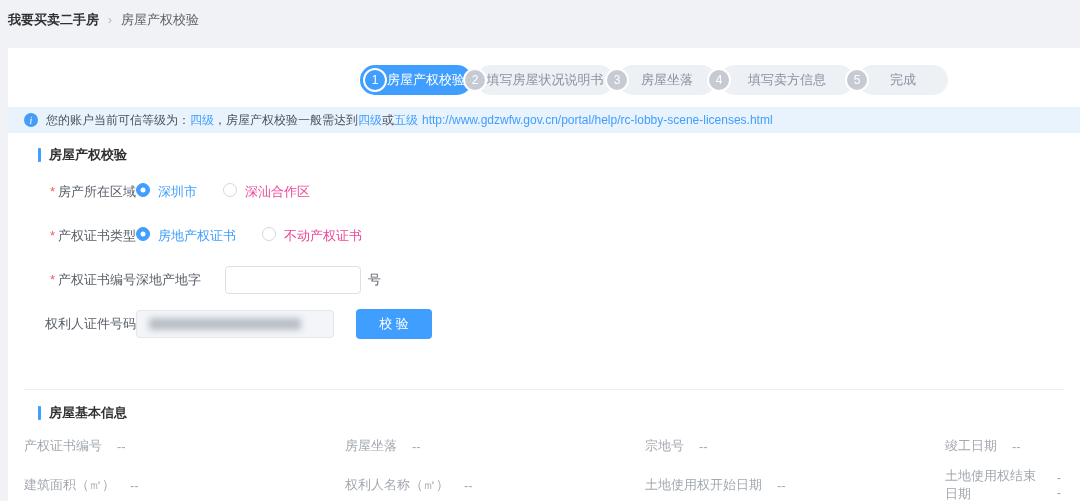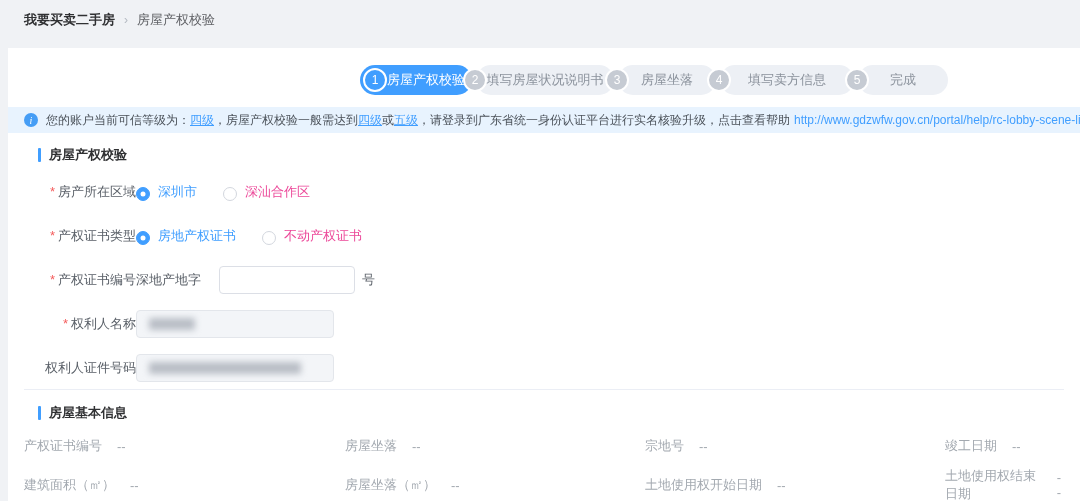--- a/index.html
+++ b/index.html
@@ -1,20 +1,20 @@
 <!DOCTYPE html>
 <html><head>
 <meta charset="utf-8">
 <style>
   * { margin:0; padding:0; box-sizing:border-box; }
   html,body { width:1080px; height:501px; overflow:hidden; }
   body { background:#f0f2f5; font-family:"Liberation Sans","DejaVu Sans",sans-serif; font-size:13px; color:#303133; }
 
   
-  .crumb-bar { height:40px; display:flex; align-items:center; padding-left:24px; }
+  .crumb-bar { height:40px; display:flex; align-items:center; padding-left:8px; }
   .crumb-first { font-weight:bold; color:#303133; }
   .crumb-sep { margin:0 9px; color:#b4bac2; font-size:12px; }
   .crumb-current { color:#606266; }
 
   
   .card { position:absolute; left:8px; top:48px; right:0; bottom:0; background:#ffffff; }
 
   
   .steps { position:absolute; left:352px; top:17px; display:flex; }
   .step { position:relative; height:30px; border-radius:15px; background:#edf0f5;
@@ -28,42 +28,42 @@
   .step.active { background:#409eff; color:#fff; }
   .step.active .num { background:#409eff; }
   .s1 { width:112px; } .s2 { width:138px; } .s3 { width:98px; } .s4 { width:134px; } .s5 { width:90px; }
 
   
   .banner { position:absolute; left:0; right:0; top:59px; height:26px; background:#e8f3fe;
             display:flex; align-items:center; padding:0 16px; font-size:12px; color:#4a5159; white-space:nowrap; }
   .info-icon { width:14px; height:14px; border-radius:50%; background:#459df5; color:#fff;
                font-size:10px; font-style:italic; font-family:"Liberation Serif",serif;
                display:flex; align-items:center; justify-content:center; margin-right:8px; flex-shrink:0; }
-  .blue { color:#409eff;text-decoration:underline; }
+  .blue { color:#409eff; }
   a.help-link { color:#409eff; text-decoration:none; margin-left:4px; }
 
   
   .form-section { position:absolute; left:16px; top:98px; }
   .section-title { display:flex; align-items:center; font-weight:bold; font-size:13px;
                    color:#303133; margin-left:14px; margin-bottom:14px; }
   .section-title .bar { width:3px; height:14px; background:#409eff; margin-right:8px; border-radius:1px; }
   .frow { display:flex; align-items:center; height:28px; margin-bottom:16px; }
   .flabel { width:112px; flex-shrink:0; color:#5a6068;text-align:right; }
   .req { color:#f45c5c; margin-right:3px; }
-  .radio-item { display:flex; align-items:flex-end; margin-right:26px; cursor:pointer; }
+  .radio-item { display:flex; align-items:flex-start; margin-right:26px; cursor:pointer; }
   .rdot { width:14px; height:14px; border-radius:50%; border:1px solid #d3d7de; background:#fff; position:relative; flex-shrink:0; }
   .radio-item.selected .rdot { background:#409eff; border-color:#409eff; }
   .radio-item.selected .rdot::after { content:""; position:absolute; width:5px; height:5px; background:#fff;
        border-radius:50%; top:50%; left:50%; transform:translate(-50%,-50%); }
   .rlabel { margin-left:8px; color:#ec4899; }
   .radio-item.selected .rlabel { color:#409eff; }
   .txt-input { width:136px; height:28px; border:1px solid #dcdfe6; border-radius:4px;
                padding:0 8px; font-size:13px; color:#303133; outline:none; background:#fff; }
   .affix { color:#5a6068; }
-  .affix.pre { margin-right:18px; } .affix.post { margin-left:7px; }
+  .affix.pre { margin-right:24px; } .affix.post { margin-left:7px; }
   .dis-input { width:198px; height:28px; border:1px solid #e3e6eb; border-radius:4px;
                background:#f3f5f8; display:flex; align-items:center; padding:0 12px; }
   .blob { height:12px; background:#b9bec6; border-radius:2px; filter:blur(3px); }
   .blob-short { width:46px; } .blob-long { width:152px; }
   .verify-btn { margin-left:22px; width:76px; height:30px; background:#409eff; color:#fff;
                 border:none; border-radius:4px; font-size:13px; cursor:pointer;
                 font-family:"Liberation Sans","DejaVu Sans",sans-serif; }
 
   
   .divider { position:absolute; left:16px; right:16px; top:341px; border-top:1px solid #ebeef5; }
@@ -109,21 +109,20 @@
   </div>
 
   <div class="banner">
     <span class="info-icon">i</span>
     <span>您的账户当前可信等级为：</span>
     <span class="blue">四级</span>
     <span>，房屋产权校验一般需达到</span>
     <span class="blue">四级</span>
     <span>或</span>
     <span class="blue">五级</span>
-    <span>，请登录到广东省统一身份认证平台进行实名核验升级，点击查看帮助</span>
     <a class="help-link" href="#">http://www.gdzwfw.gov.cn/portal/help/rc-lobby-scene-licenses.html</a>
   </div>
 
   <div class="form-section">
     <div class="section-title">
       <span class="bar"></span>
       <span>房屋产权校验</span>
     </div>
 
     <div class="frow">
@@ -156,36 +155,29 @@
 
     <div class="frow">
       <div class="flabel">
         <span class="req">*</span><span>产权证书编号</span>
       </div>
       <span class="affix pre">深地产地字</span>
       <input class="txt-input" type="text" value="" style="">
       <span class="affix post">号</span>
     </div>
 
-    <div class="frow">
-      <div class="flabel">
-        <span class="req">*</span><span>权利人名称</span>
-      </div>
-      <div class="dis-input">
-        <span class="blob blob-short"></span>
-      </div>
-    </div>
 
     <div class="frow">
       <div class="flabel">
         <span>权利人证件号码</span>
       </div>
       <div class="dis-input">
         <span class="blob blob-long"></span>
       </div>
+      <button class="verify-btn">校 验</button>
     </div>
   </div>
 
   <div class="divider"></div>
 
   <div class="info-section">
     <div class="section-title">
       <span class="bar"></span>
       <span>房屋基本信息</span>
     </div>
@@ -204,21 +196,21 @@
       </div>
       <div class="cell">
         <span class="lbl">竣工日期</span>
           <span class="val">--</span>
       </div>
       <div class="cell">
         <span class="lbl">建筑面积（㎡）</span>
           <span class="val">--</span>
       </div>
       <div class="cell">
-        <span class="lbl">房屋坐落（㎡）</span>
+        <span class="lbl">权利人名称（㎡）</span>
           <span class="val">--</span>
       </div>
       <div class="cell">
         <span class="lbl">土地使用权开始日期</span>
           <span class="val">--</span>
       </div>
       <div class="cell">
         <span class="lbl">土地使用权结束日期</span>
           <span class="val">--</span>
       </div>

